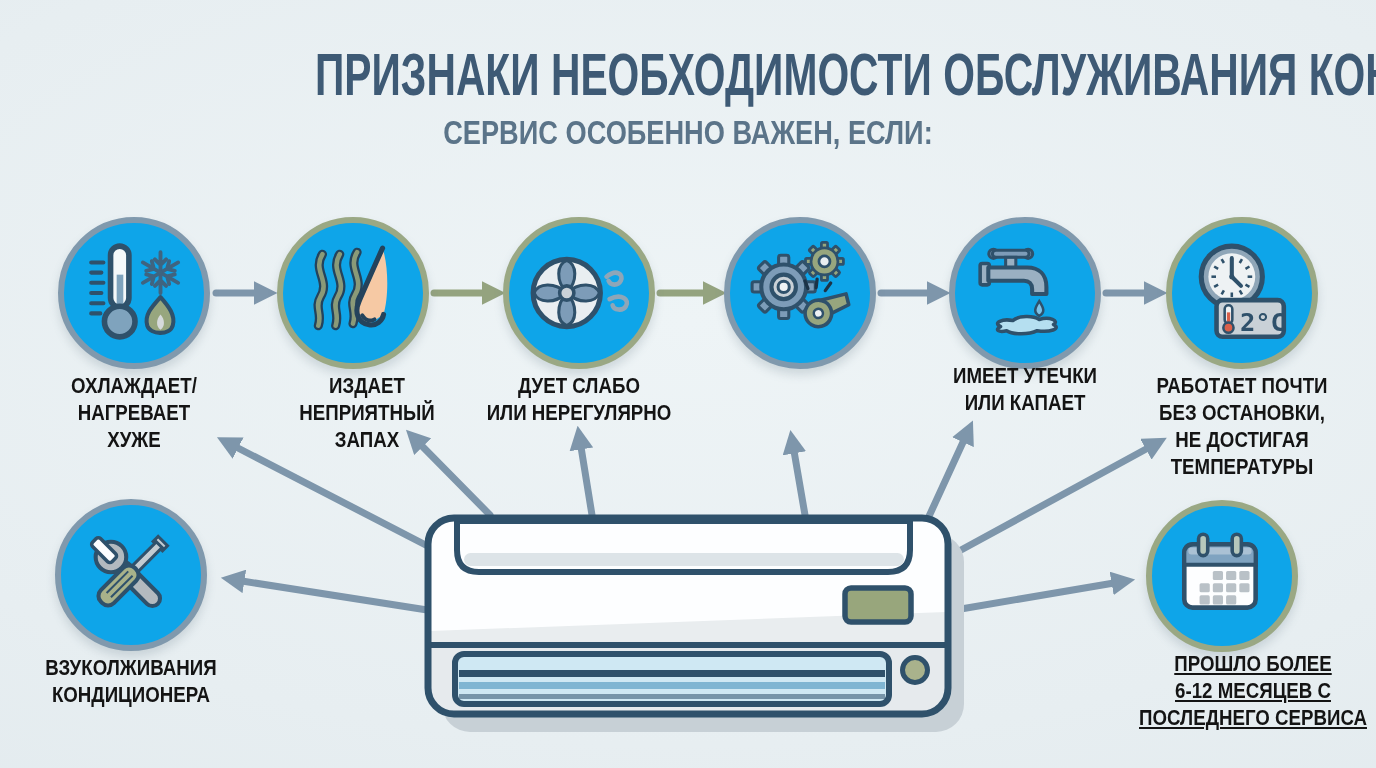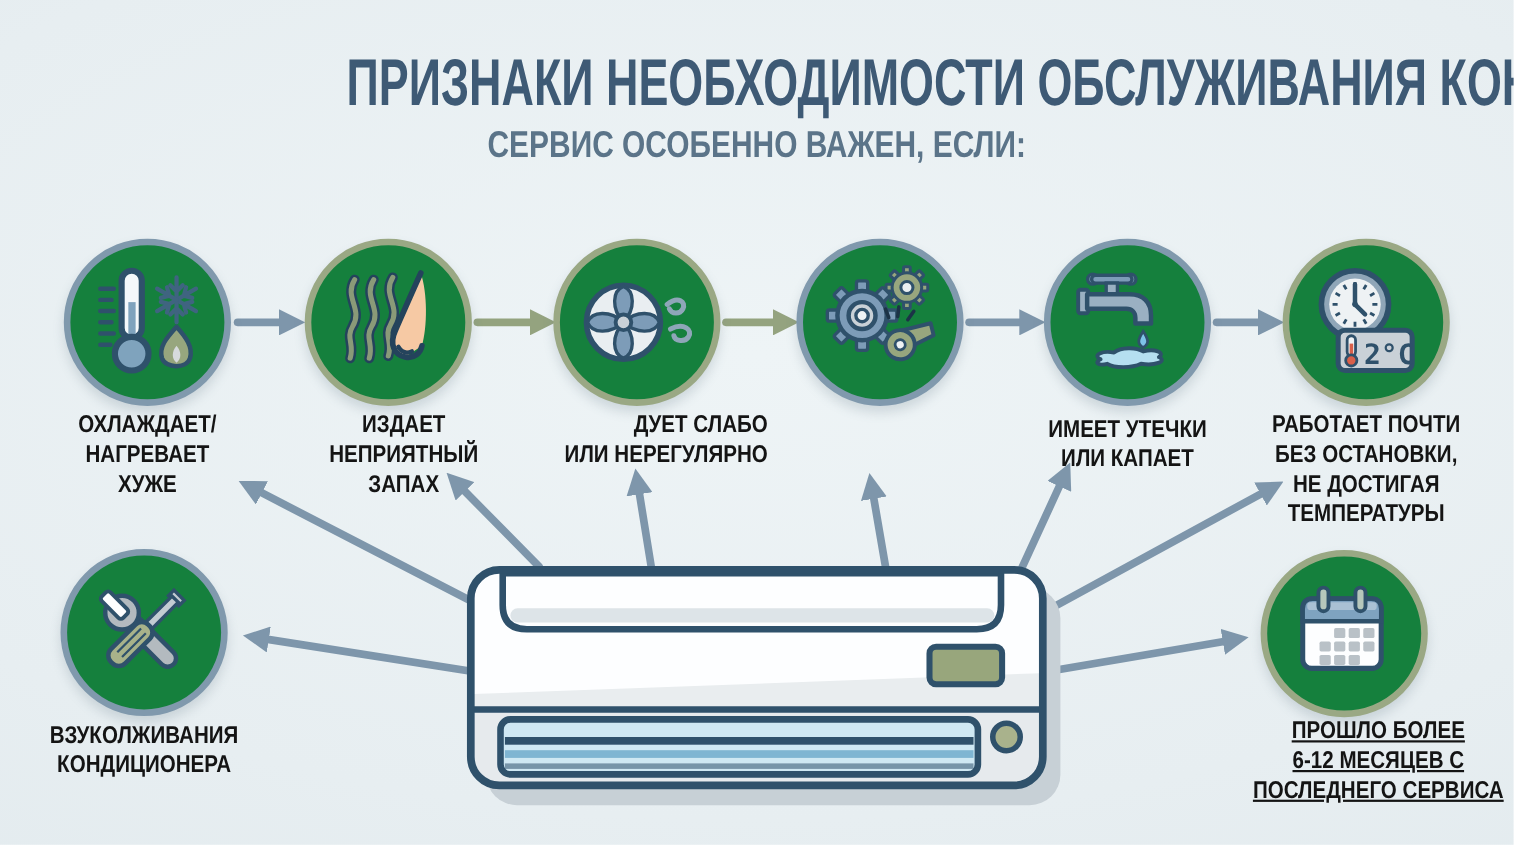--- a/index.html
+++ b/index.html
@@ -17,36 +17,36 @@
   .subtitle{
     position:absolute;top:113px;left:0;width:1376px;text-align:center;
     font-size:34px;font-weight:bold;color:#5b7489;white-space:nowrap;
   }
   .subtitle > span{display:inline-block;transform:scaleX(.80);transform-origin:center;}
 
   .arrows-svg{position:absolute;left:0;top:0;z-index:1;}
 
   .circle{
     position:absolute;width:152px;height:152px;border-radius:50%;
-    background:#15803d;border:6px solid #8099ad;box-sizing:border-box;
+    background:#0ea5e9;border:6px solid #8099ad;box-sizing:border-box;
     display:flex;align-items:center;justify-content:center;z-index:2;
     box-shadow:0 6px 10px rgba(96,118,134,.22);
   }
   .circle.green{border-color:#9aa884;}
   .c1{left:58px;top:217px;} .c2{left:277px;top:217px;} .c3{left:503px;top:217px;}
   .c4{left:724px;top:217px;} .c5{left:949px;top:217px;} .c6{left:1166px;top:217px;}
   .c7{left:55px;top:499px;}  .c8{left:1146px;top:500px;}
 
   .lbl{
     position:absolute;width:280px;text-align:center;z-index:3;
     font-weight:bold;font-size:22px;line-height:27px;color:#141414;
   }
   .lbl span{display:block;transform:scaleX(.85);transform-origin:center;white-space:nowrap;}
-  .l1{left:-6px;top:372px;}   .l2{left:227px;top:372px;} .l3{left:439px;top:372px;text-align:right;}
-  .l4{left:660px;top:372px;}  .l5{left:885px;top:376px;} .l6{left:1102px;top:372px;}
+  .l1{left:-6px;top:372px;}   .l2{left:227px;top:372px;} .l3{left:439px;top:372px;}
+  .l4{left:660px;top:372px;}  .l5{left:885px;top:362px;} .l6{left:1102px;top:372px;}
   .l7{left:-9px;top:654px;}   .l8{left:1113px;top:650px;text-decoration:underline;}
 
   .unit-svg{position:absolute;left:412px;top:498px;z-index:2;}
 </style>
 </head>
 <body>
 
 <div class="stage">
 
   <div class="title"><span>ПРИЗНАКИ НЕОБХОДИМОСТИ ОБСЛУЖИВАНИЯ КОНДИЦИОНЕРА</span></div>

